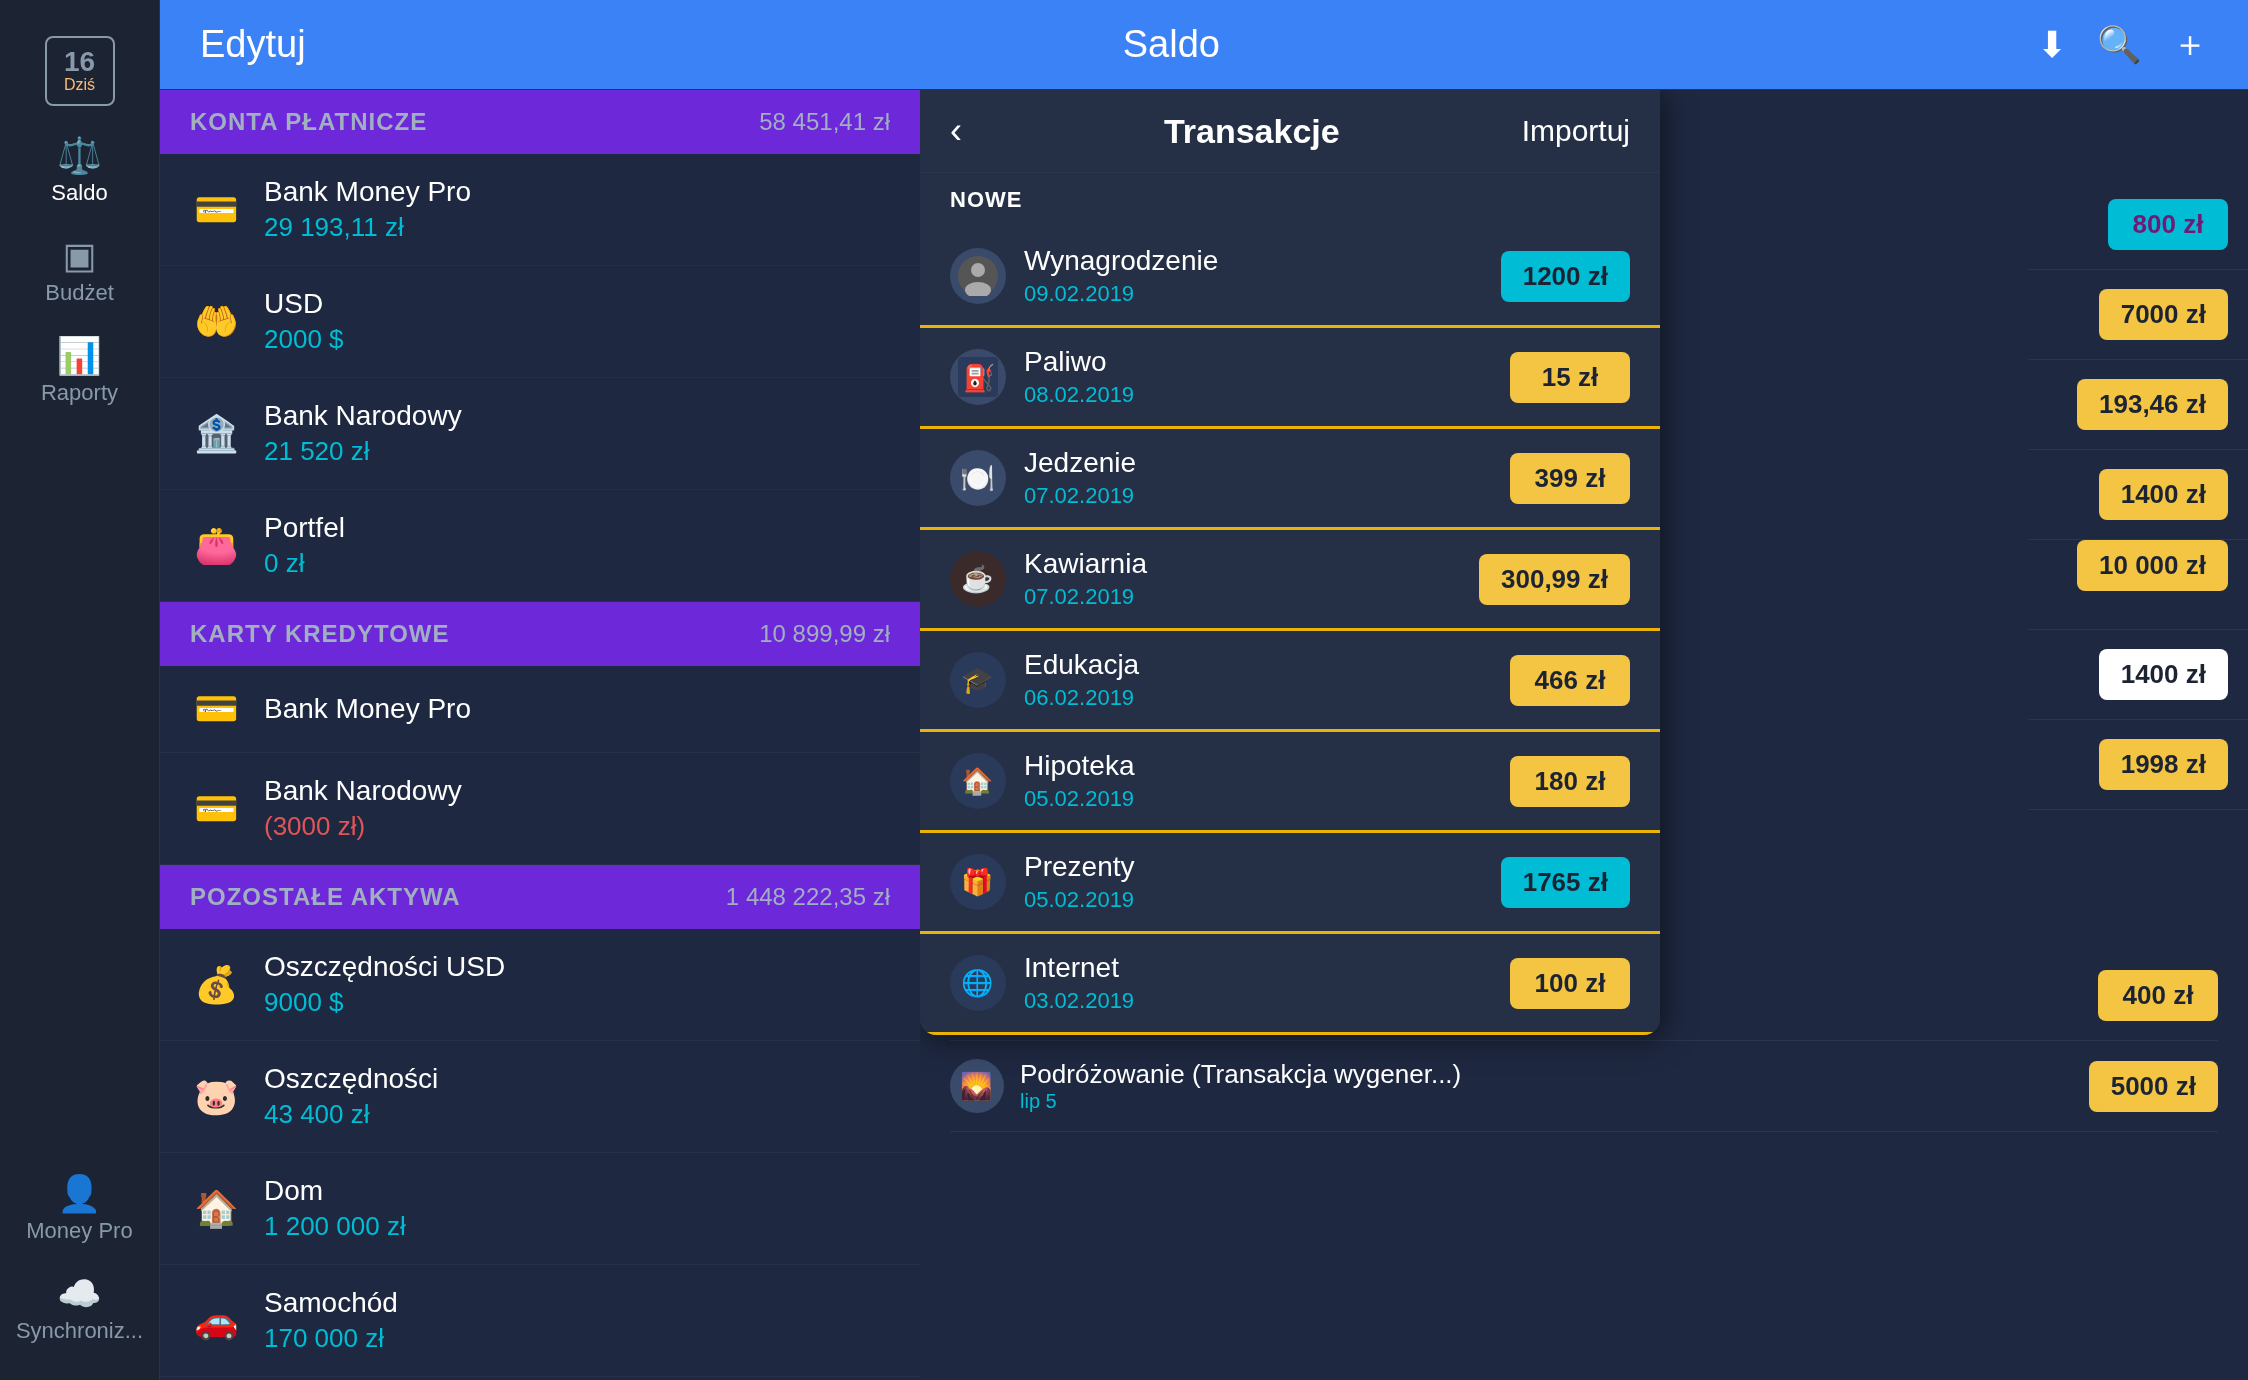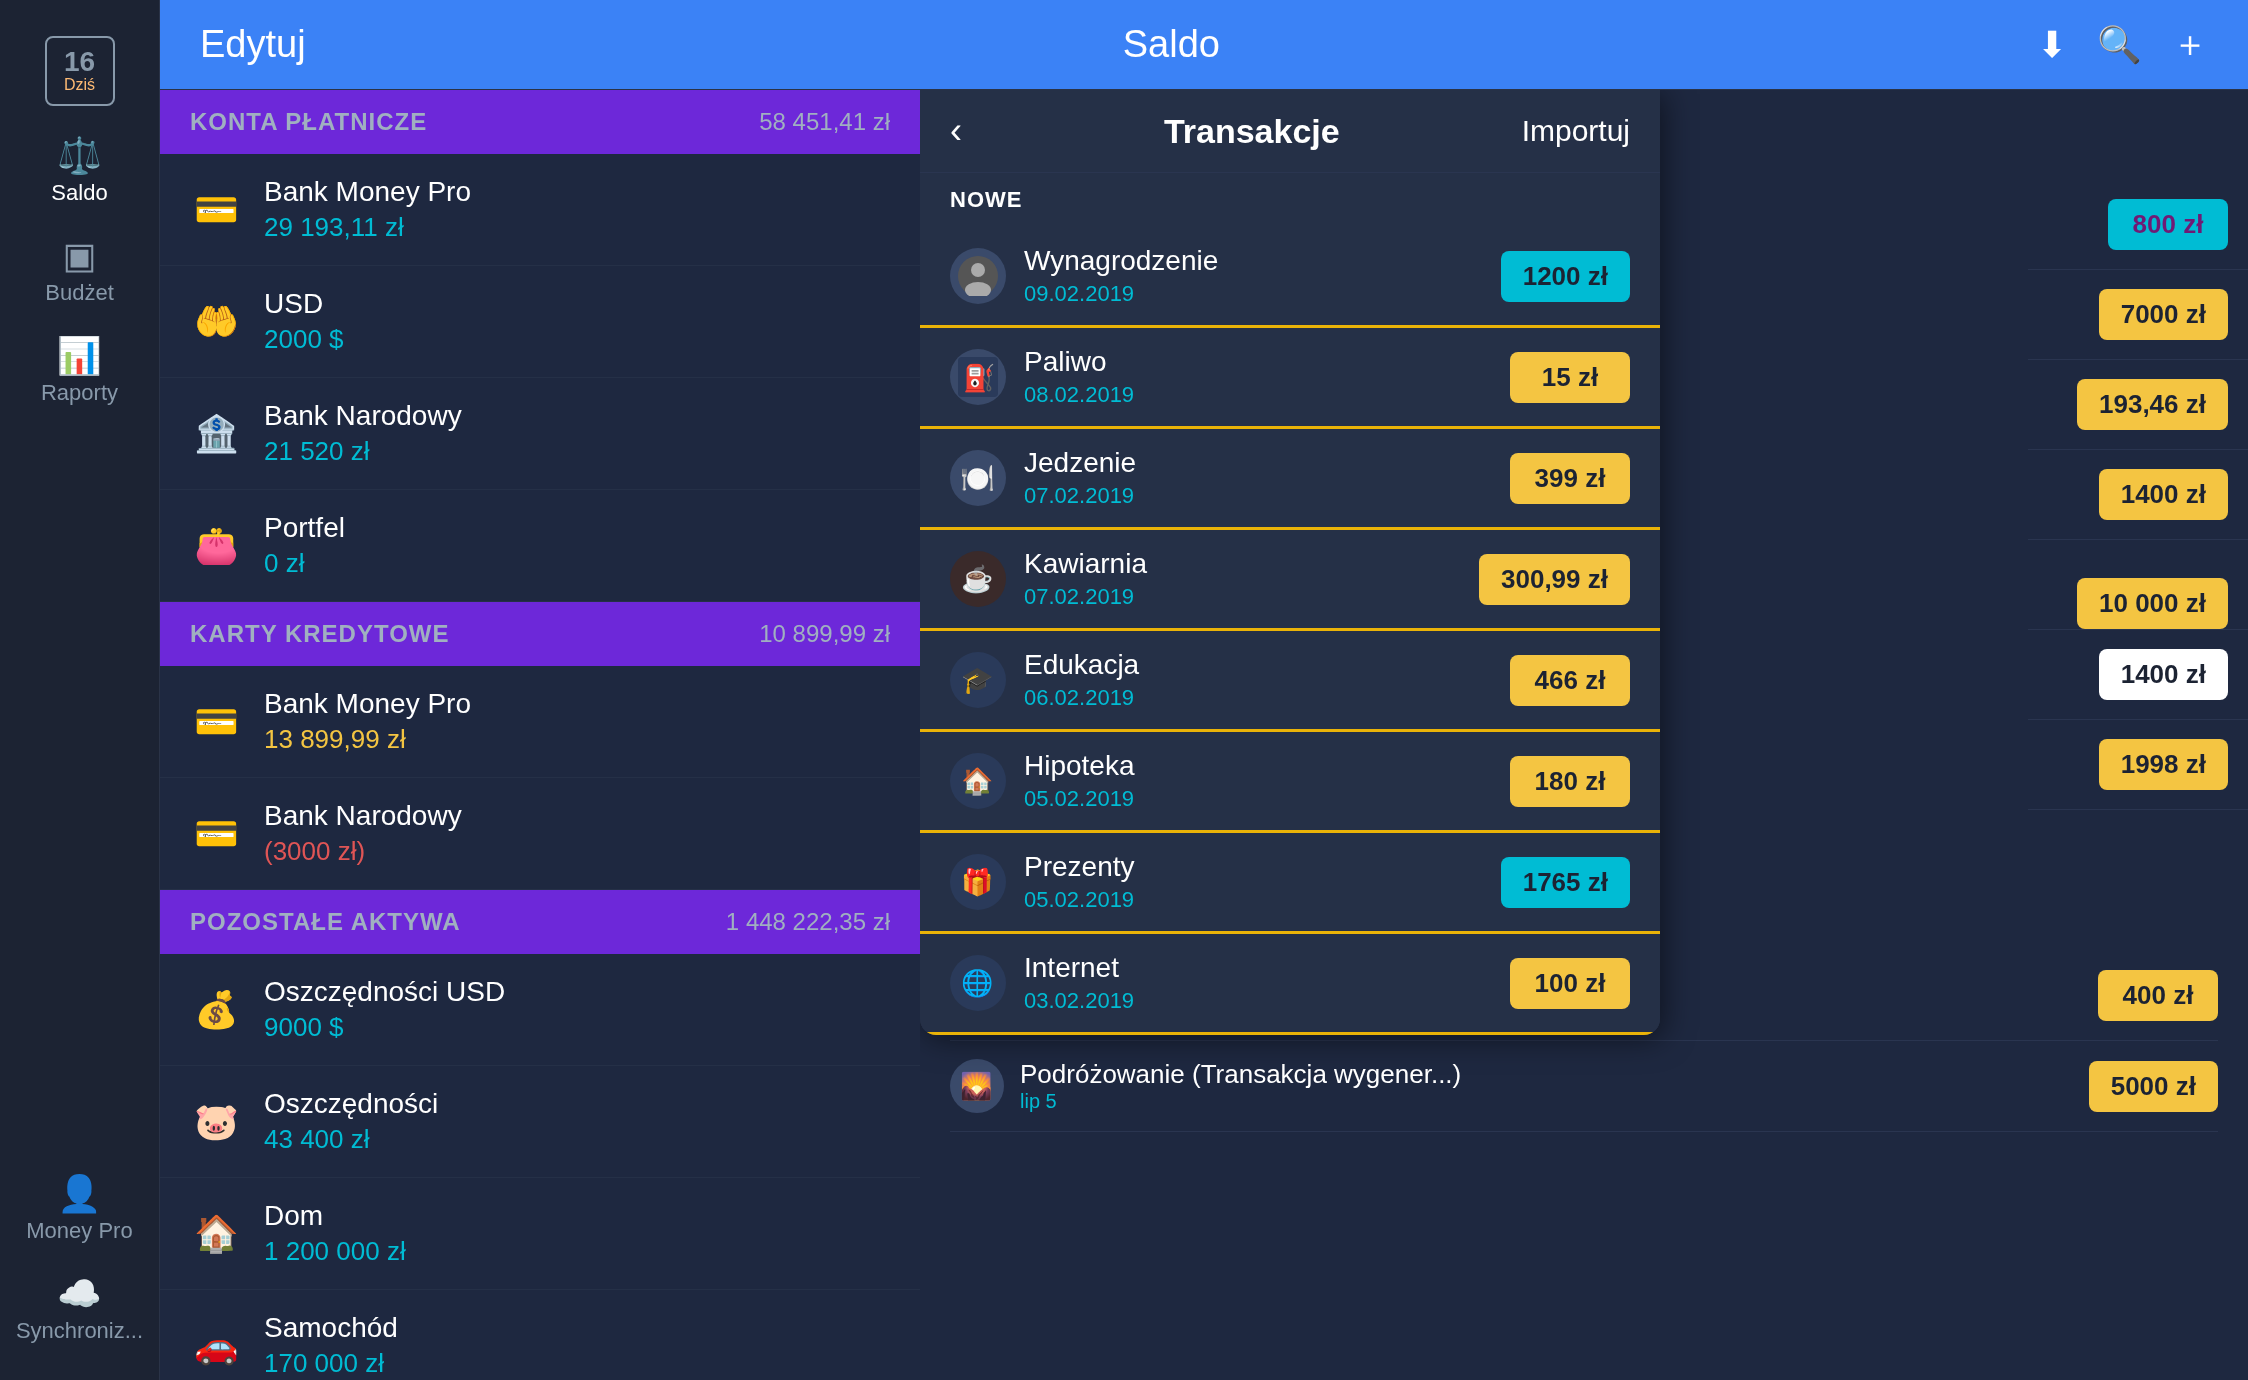--- a/index.html
+++ b/index.html
@@ -421,21 +421,20 @@
 
       <div class="section-header">
         <span class="section-title">KARTY KREDYTOWE</span>
         <span class="section-amount">10 899,99 zł</span>
       </div>
 
       <div class="account-item">
         <div class="account-icon">💳</div>
         <div class="account-info">
           <div class="account-name">Bank Money Pro</div>
-          <div class="account-balance negative">13 899,99 zł</div>
         </div>
       </div>
 
       <div class="account-item">
         <div class="account-icon">💳</div>
         <div class="account-info">
           <div class="account-name">Bank Narodowy</div>
           <div class="account-balance red">(3000 zł)</div>
         </div>
       </div>
@@ -604,21 +603,21 @@
         </div>
         <div style="height:90px; display:flex; align-items:center; justify-content:flex-end; padding-right:20px; border-bottom:1px solid #2a3550;">
           <span class="right-amount">7000 zł</span>
         </div>
         <div style="height:90px; display:flex; align-items:center; justify-content:flex-end; padding-right:20px; border-bottom:1px solid #2a3550;">
           <span class="right-amount">193,46 zł</span>
         </div>
         <div style="height:90px; display:flex; align-items:center; justify-content:flex-end; padding-right:20px; border-bottom:1px solid #2a3550;">
           <span class="right-amount">1400 zł</span>
         </div>
-        <div style="height:90px; display:flex; align-items:flex-end; justify-content:flex-end; padding-right:20px; border-bottom:1px solid #2a3550;">
+        <div style="height:90px; display:flex; align-items:flex-start; justify-content:flex-end; padding-right:20px; border-bottom:1px solid #2a3550;">
           <span class="right-amount">10 000 zł</span>
         </div>
         <div style="height:90px; display:flex; align-items:center; justify-content:flex-end; padding-right:20px; border-bottom:1px solid #2a3550;">
           <span class="right-amount white">1400 zł</span>
         </div>
         <div style="height:90px; display:flex; align-items:center; justify-content:flex-end; padding-right:20px; border-bottom:1px solid #2a3550;">
           <span class="right-amount">1998 zł</span>
         </div>
       </div>
 

